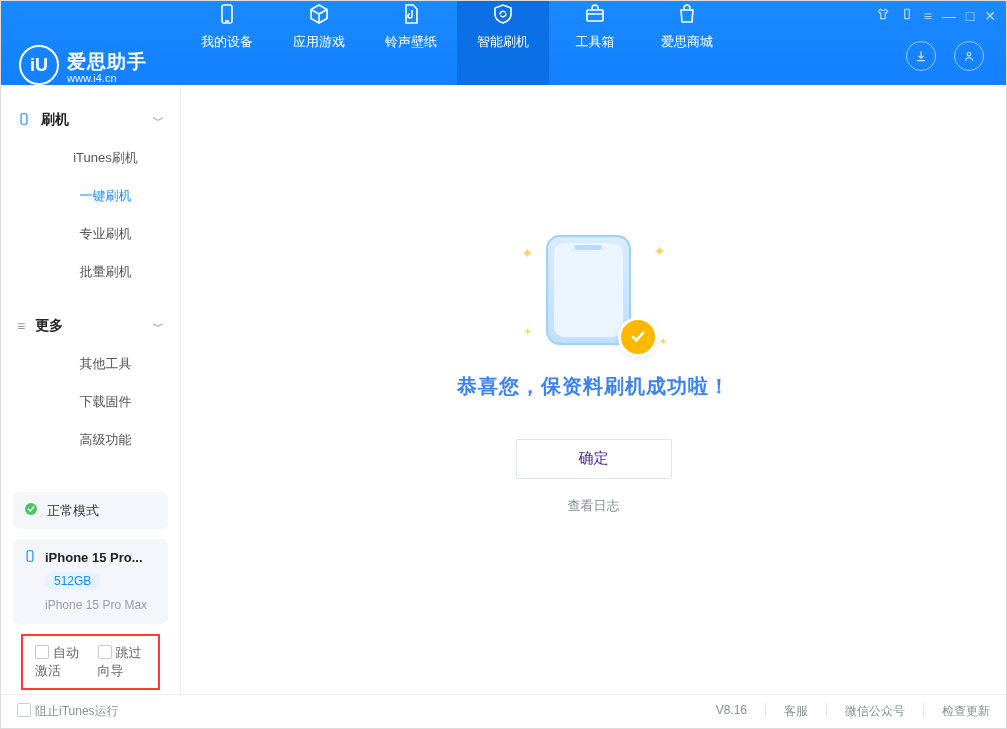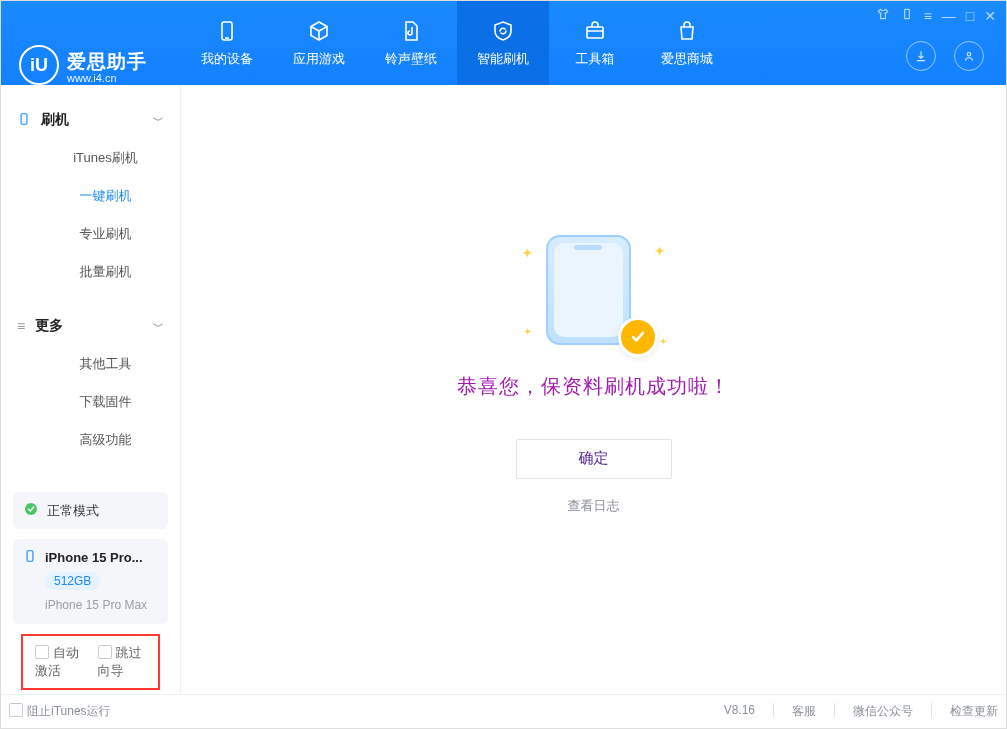--- a/index.html
+++ b/index.html
@@ -33,21 +33,20 @@
   .brand-title { font-size: 19px; font-weight: 600; letter-spacing: 1px; }
   .brand-sub   { font-size: 11px; opacity: .9; }
 
   .nav-tabs { display: flex; height: 100%; }
   .nav-tab {
     width: 92px;
     height: 100%;
     display: flex;
     flex-direction: column;
     align-items: center;
-    justify-content: center;
     gap: 6px;
     font-size: 13px;
     cursor: pointer;
     color: #fff;
   }
   .nav-tab.active { background: #0b6fe6; }
   .nav-icon { width: 26px; height: 26px; display:flex; align-items:center; justify-content:center; }
 
   .win-controls {
     position: absolute; right: 10px; top: 6px;
@@ -140,33 +139,33 @@
   .notch { position:absolute; top:8px; left:50%; transform:translateX(-50%); width:28px; height:5px; background:#bcdcff; border-radius:3px;}
   .star { position:absolute; color:#ffd24d; font-size:14px;}
   .s1{ left:-2px; top:10px;} .s2{ right:-2px; top:8px;} .s3{ right:-4px; bottom:8px; font-size:10px;} .s4{ left:0px; bottom:18px; font-size:10px;}
   .check-badge{
     position:absolute; right:6px; bottom:-2px; width:40px; height:40px;
     background:#ffb800; border-radius:50%; display:flex; align-items:center; justify-content:center;
     border:3px solid #fff; box-shadow:0 2px 6px rgba(0,0,0,.08);
   }
   .check-badge svg { width:20px; height:20px; }
 
-  .headline { font-size: 20px; color:#a21caf; font-weight:400; letter-spacing:1px; }
+  .headline { font-size: 20px; color:#3b82f6; font-weight:700; letter-spacing:1px; }
   .ok-btn {
     width: 156px; height: 40px; border:1px solid #e1e4e8; background:#fff;
     border-radius:2px; font-size:15px; color:#4c1d95; cursor:pointer;margin-top:21px;
   }
   .loglink { color:#8a8f99; font-size:13px; text-decoration:none; cursor:pointer; }
 
   
   .footer {
     height: 34px;
     border-top: 1px solid #eef0f2;
     display: flex; align-items: center;
-    padding: 0 8px; font-size: 12px; color:#8a8f99;
+    padding: 0 16px; font-size: 12px; color:#8a8f99;
     gap: 26px;
   }
   .footer .right { margin-left:auto; display:flex; align-items:flex-start; gap:18px; }
   .vline { width:1px; height:14px; background:#e1e4e8; }
 </style>
 </head>
 <body>
 
 <div class="header">
   <div class="brand">

